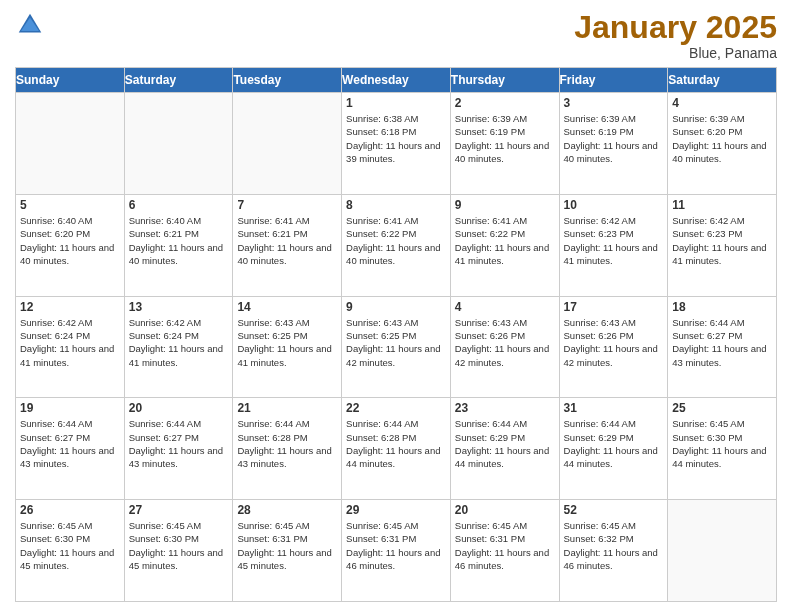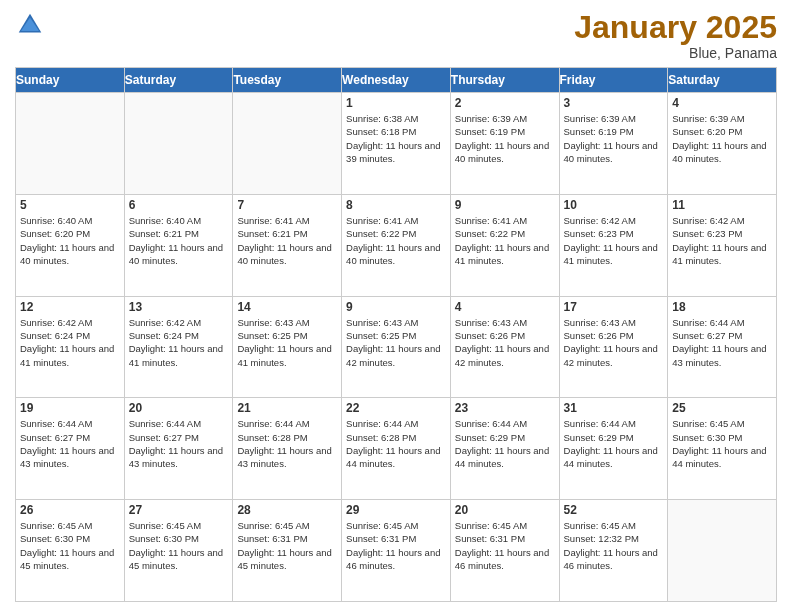--- a/index.html
+++ b/index.html
@@ -375,21 +375,21 @@
             <div class="day-info">
               <div>Sunrise: 6:45 AM</div>
               <div>Sunset: 6:31 PM</div>
               <div>Daylight: 11 hours and 46 minutes.</div>
             </div>
           </td>
           <td>
             <span class="day-num">52</span>
             <div class="day-info">
               <div>Sunrise: 6:45 AM</div>
-              <div>Sunset: 12:32 PM</div>
+              <div>Sunset: 6:32 PM</div>
               <div>Daylight: 11 hours and 46 minutes.</div>
             </div>
           </td>
           <td class="empty"></td>
         </tr>
       </tbody>
   </table>
 </div>
 
 </body></html>

